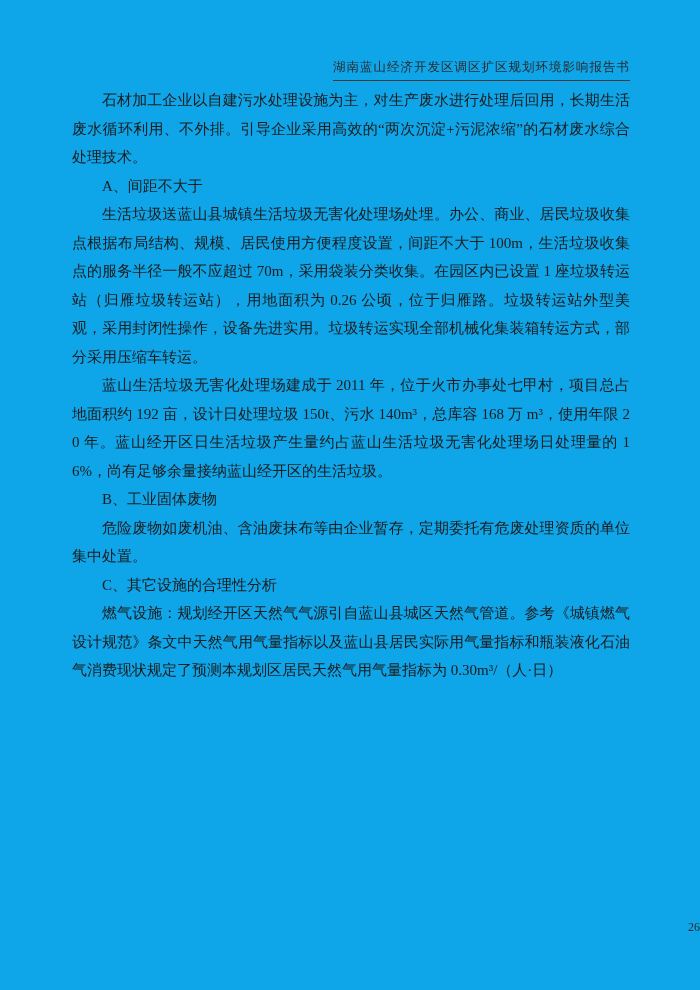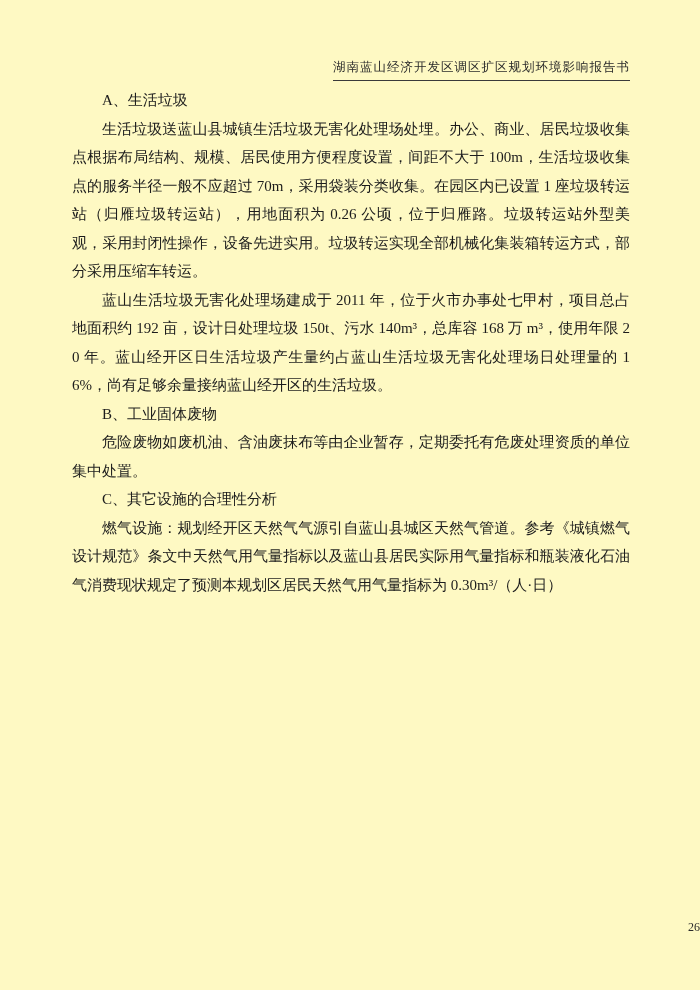--- a/index.html
+++ b/index.html
@@ -5,21 +5,21 @@
   html, body {
     margin: 0;
     padding: 0;
     background: #8a8a8a;
   }
   .page {
     position: relative;
     width: 700px;
     height: 990px;
     margin: 0 auto;
-    background: #fef9c3;
+    background: #0ea5e9;
     font-family: "Liberation Serif", "DejaVu Serif", serif;
     color: #1c1c1c;
     overflow: hidden;
   }
   .page-header {
     position: absolute;
     top: 58px;
     left: 72px;
     right: 70px;
     text-align: right;
@@ -60,21 +60,22 @@
 </head>
 <body>
 
 <div class="page">
 
   <div class="page-header">
     <span class="header-title">湖南蓝山经济开发区调区扩区规划环境影响报告书</span>
   </div>
 
   <div class="document-body">
-      <p class="para">A、生活垃圾</p>
+      <p class="para">石材加工企业以自建污水处理设施为主，对生产废水进行处理后回用，长期生活废水循环利用、不外排。引导企业采用高效的“两次沉淀+污泥浓缩”的石材废水综合处理技术。</p>
+      <p class="para">A、间距不大于</p>
       <p class="para">生活垃圾送蓝山县城镇生活垃圾无害化处理场处埋。办公、商业、居民垃圾收集点根据布局结构、规模、居民使用方便程度设置，间距不大于 100m，生活垃圾收集点的服务半径一般不应超过 70m，采用袋装分类收集。在园区内已设置 1 座垃圾转运站（归雁垃圾转运站），用地面积为 0.26 公顷，位于归雁路。垃圾转运站外型美观，采用封闭性操作，设备先进实用。垃圾转运实现全部机械化集装箱转运方式，部分采用压缩车转运。</p>
       <p class="para">蓝山生活垃圾无害化处理场建成于 2011 年，位于火市办事处七甲村，项目总占地面积约 192 亩，设计日处理垃圾 150t、污水 140m³，总库容 168 万 m³，使用年限 20 年。蓝山经开区日生活垃圾产生量约占蓝山生活垃圾无害化处理场日处理量的 16%，尚有足够余量接纳蓝山经开区的生活垃圾。</p>
       <p class="para">B、工业固体废物</p>
       <p class="para">危险废物如废机油、含油废抹布等由企业暂存，定期委托有危废处理资质的单位集中处置。</p>
       <p class="para">C、其它设施的合理性分析</p>
       <p class="para">燃气设施：规划经开区天然气气源引自蓝山县城区天然气管道。参考《城镇燃气设计规范》条文中天然气用气量指标以及蓝山县居民实际用气量指标和瓶装液化石油气消费现状规定了预测本规划区居民天然气用气量指标为 0.30m³/（人·日）</p>
     </div>
 
   <div class="page-footer">
     <span>26</span>

